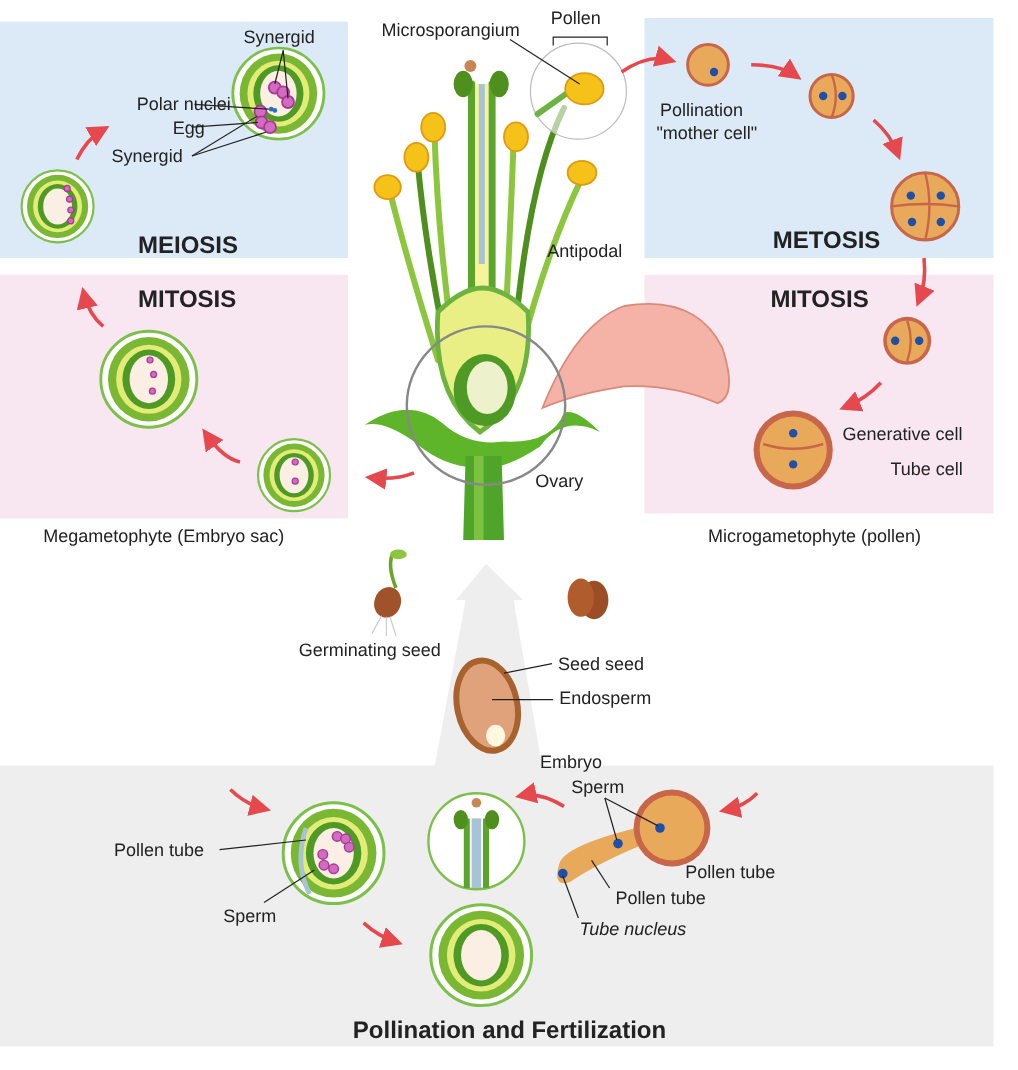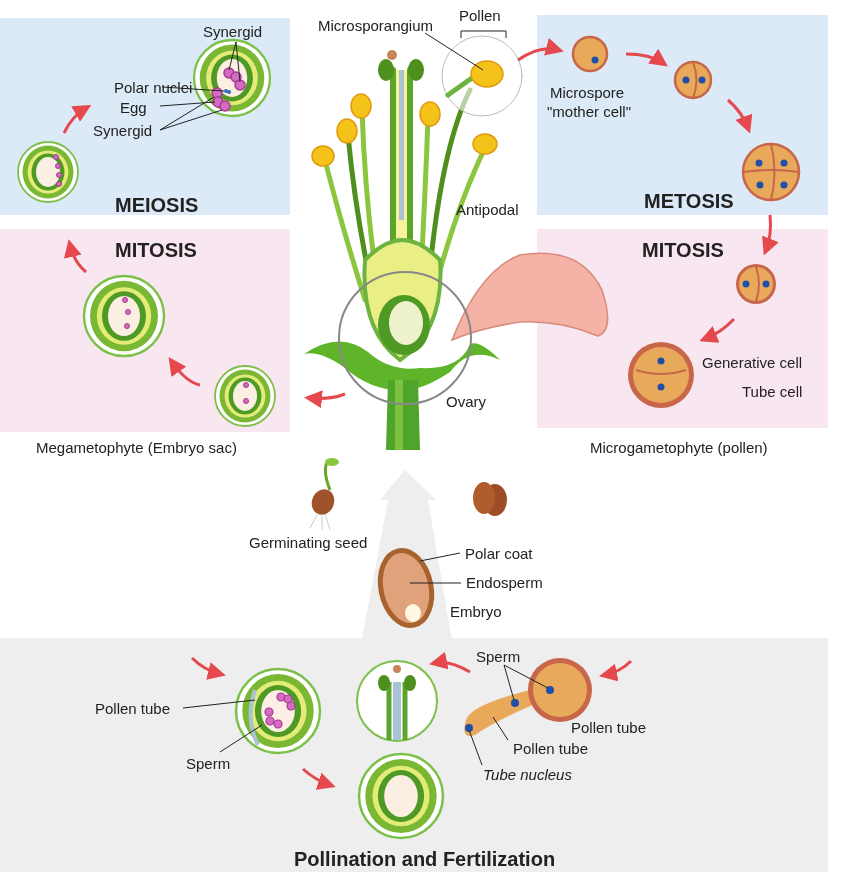--- a/index.html
+++ b/index.html
@@ -247,43 +247,43 @@
   <g stroke="#222" stroke-width="1" fill="none">
     <line x1="504" y1="665" x2="548" y2="688"></line>
       <line x1="504" y1="665" x2="514" y2="700"></line>
     <line x1="493" y1="717" x2="508" y2="740"></line>
     <line x1="469" y1="730" x2="482" y2="765"></line>
   </g>
 </svg>
 
 <span class="lbl" style="left:203px;top:24px;">Synergid</span>
 <span class="lbl" style="left:73px;top:80px;margin-left:41px;">Polar nuclei</span>
-<span class="lbl" style="left:120px;top:100px;">Egg</span>
+<span class="lbl" style="left:144px;top:100px;">Egg</span>
 <span class="lbl" style="left:93px;top:123px;">Synergid</span>
 <span class="lbl bold" style="left:115px;top:195px;">MEIOSIS</span>
 <span class="lbl bold" style="left:115px;top:240px;">MITOSIS</span>
 <span class="lbl" style="left:36px;top:440px;">Megametophyte (Embryo sac)</span>
 
 <span class="lbl" style="left:318px;top:18px;">Microsporangium</span>
 <span class="lbl" style="left:459px;top:8px;">Pollen</span>
 <span class="lbl" style="left:456px;top:202px;">Antipodal</span>
 <span class="lbl" style="left:446px;top:394px;">Ovary</span>
 
-<span class="lbl" style="left:550px;top:85px;">Microspore</span>
+<span class="lbl" style="left:550px;top:85px;">Pollination</span>
 <span class="lbl" style="left:547px;top:104px;">"mother cell"</span>
 <span class="lbl bold" style="left:616px;top:191px;margin-left:28px;">METOSIS</span>
 <span class="lbl bold" style="left:642px;top:240px;">MITOSIS</span>
 <span class="lbl" style="left:702px;top:355px;">Generative cell</span>
 <span class="lbl" style="left:702px;top:384px;margin-left:40px;">Tube cell</span>
 <span class="lbl" style="left:590px;top:440px;">Microgametophyte (pollen)</span>
 
 <span class="lbl" style="left:249px;top:535px;">Germinating seed</span>
-<span class="lbl" style="left:465px;top:546px;">Polar coat</span>
+<span class="lbl" style="left:465px;top:546px;">Seed seed</span>
 <span class="lbl" style="left:466px;top:575px;">Endosperm</span>
-<span class="lbl" style="left:450px;top:604px;text-align:center;">Embryo</span>
+<span class="lbl" style="left:450px;top:628px;text-align:center;">Embryo</span>
 
 <span class="lbl" style="left:95px;top:701px;">Pollen tube</span>
 <span class="lbl" style="left:186px;top:756px;">Sperm</span>
 <span class="lbl" style="left:476px;top:649px;">Sperm</span>
 <span class="lbl" style="left:571px;top:720px;">Pollen tube</span>
 <span class="lbl" style="left:513px;top:741px;">Pollen tube</span>
 <span class="lbl" style="left:483px;top:767px;font-style:italic;">Tube nucleus</span>
 <span class="lbl bold" style="left:294px;top:849px;">Pollination and Fertilization</span>
 
 </body></html>

